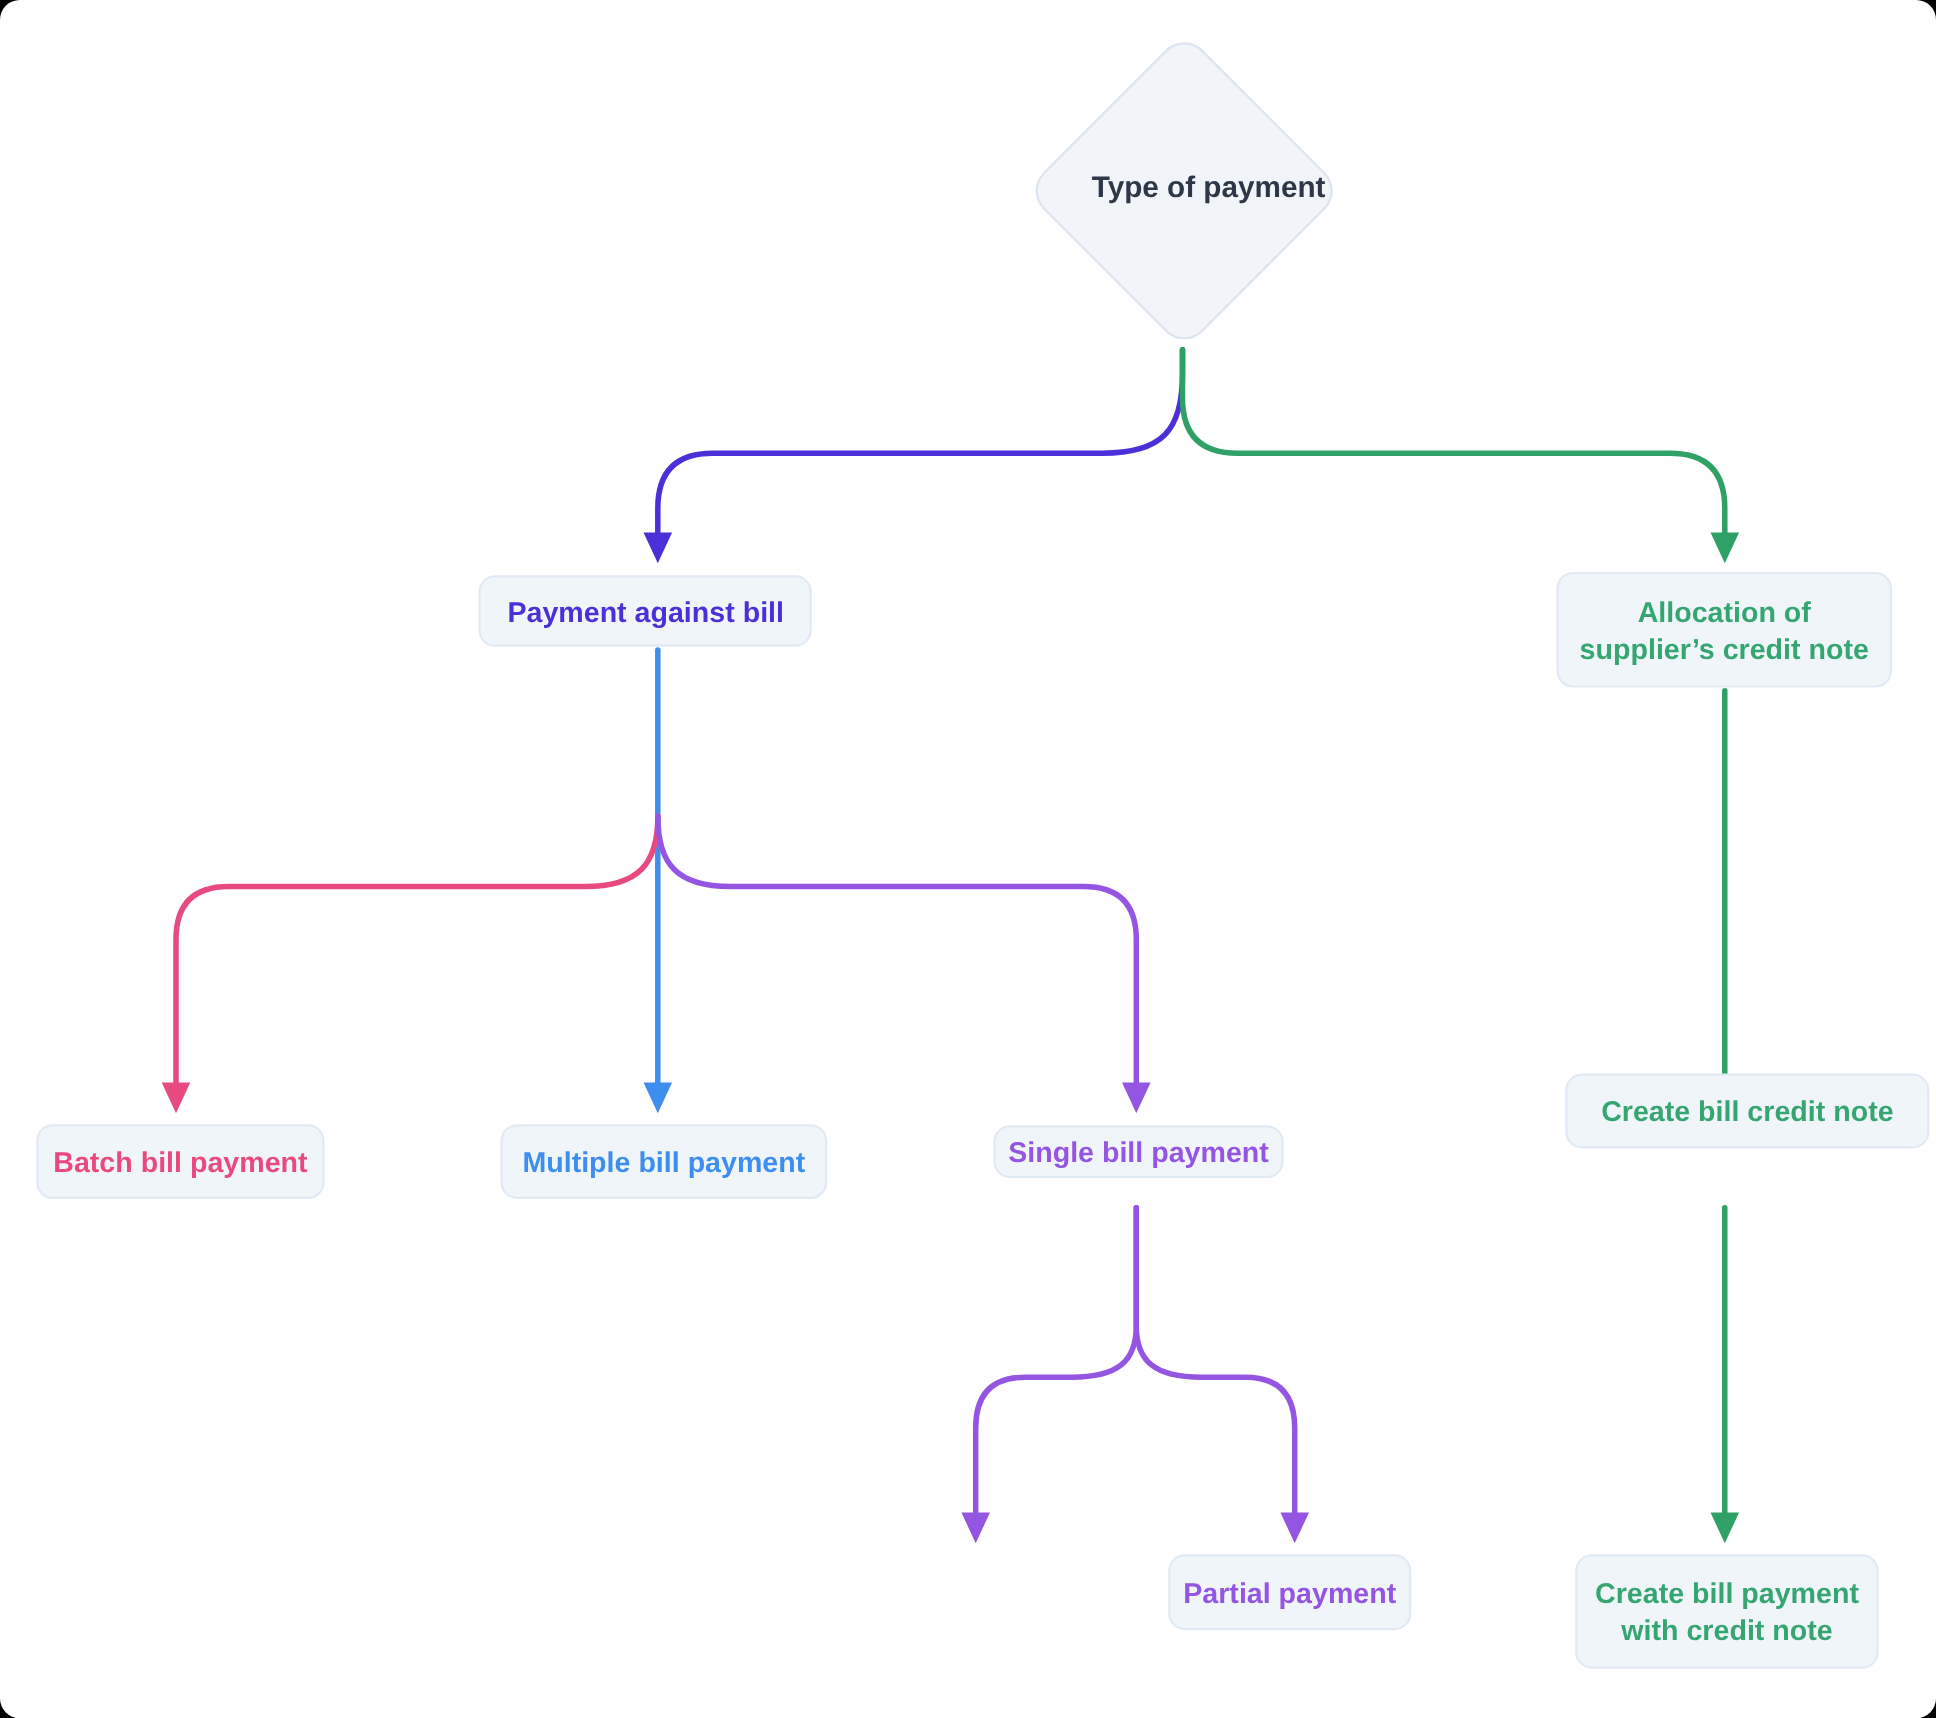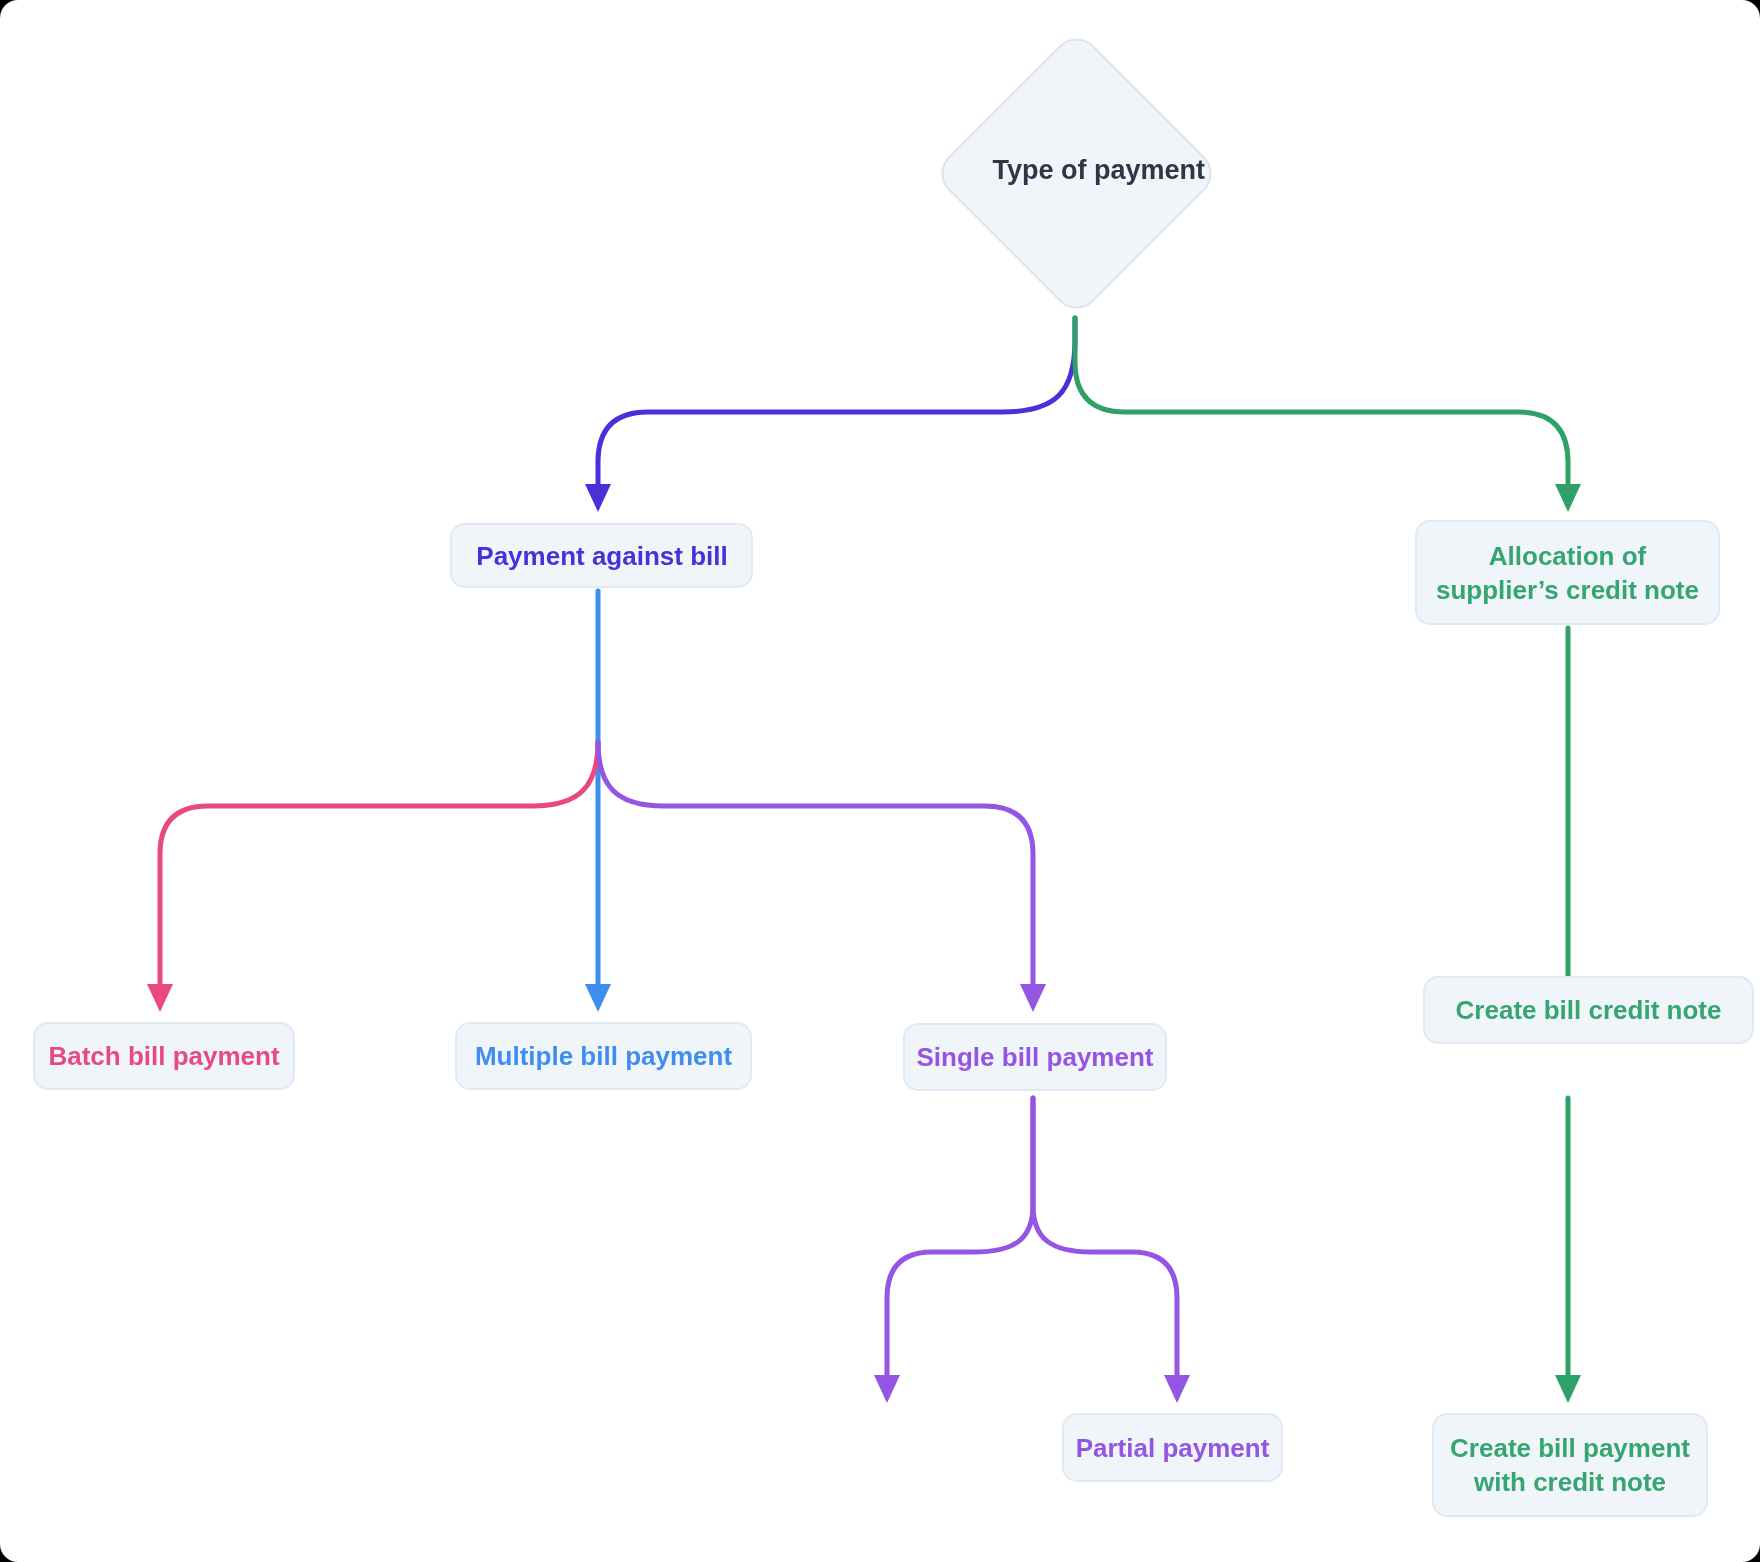--- a/index.html
+++ b/index.html
@@ -103,29 +103,29 @@
 
     <g>
       <path class="wire s-green" d="M 1568 1098 L 1568 1377"></path>
       <path class="head f-green" d="M 1555 1375 L 1581 1375 L 1568 1403 Z"></path>
     </g>
   </svg>
 
   <div class="diamond"></div>
   <div class="diamond-label">Type of payment</div>
 
-  <div class="node c-indigo" style="left:450px;top:523px;width:303px;height:65px;padding-left:11px;">Payment against bill</div>
+  <div class="node c-indigo" style="left:435px;top:523px;width:303px;height:65px;padding-left:11px;">Payment against bill</div>
 
   <div class="node c-green" style="left:1415px;top:520px;width:305px;height:105px;">Allocation of supplier’s credit note</div>
 
   <div class="node c-pink" style="left:33px;top:1022px;width:262px;height:68px;">Batch bill payment</div>
 
   <div class="node c-blue" style="left:455px;top:1022px;width:297px;height:68px;">Multiple bill payment</div>
 
-  <div class="node c-purple" style="left:903px;top:1023px;width:264px;height:68px;">Single bill payment</div>
+  <div class="node c-purple" style="left:903px;top:1023px;width:264px;height:48px;">Single bill payment</div>
 
   <div class="node c-green" style="left:1423px;top:976px;width:331px;height:68px;">Create bill credit note</div>
 
 
   <div class="node c-purple" style="left:1062px;top:1413px;width:221px;height:69px;">Partial payment</div>
 
   <div class="node c-green" style="left:1432px;top:1413px;width:276px;height:104px;">Create bill payment with credit note</div>
 
 </div>
 

